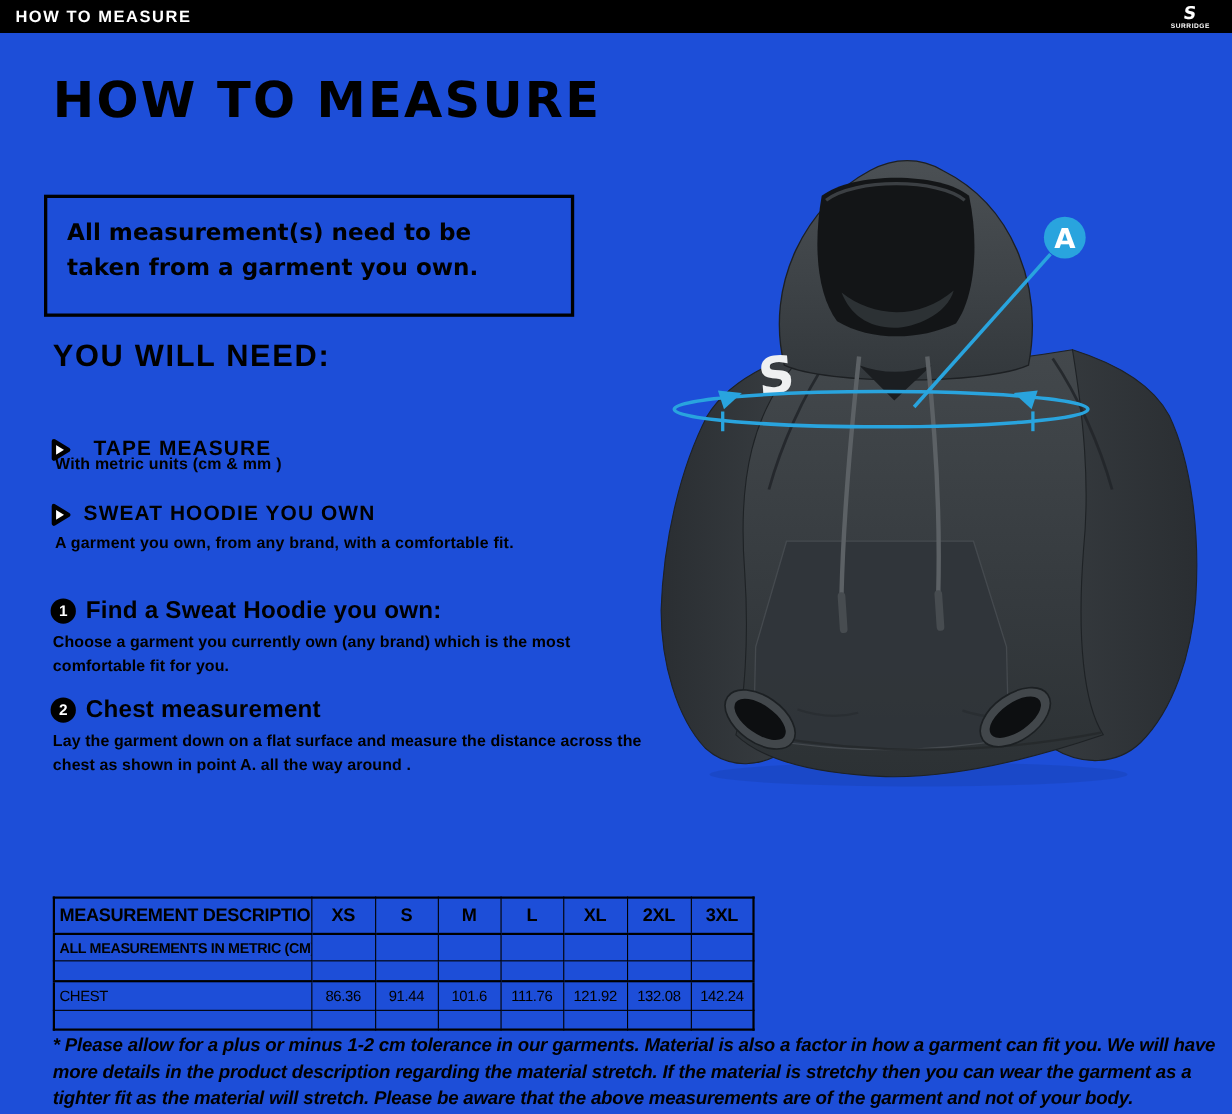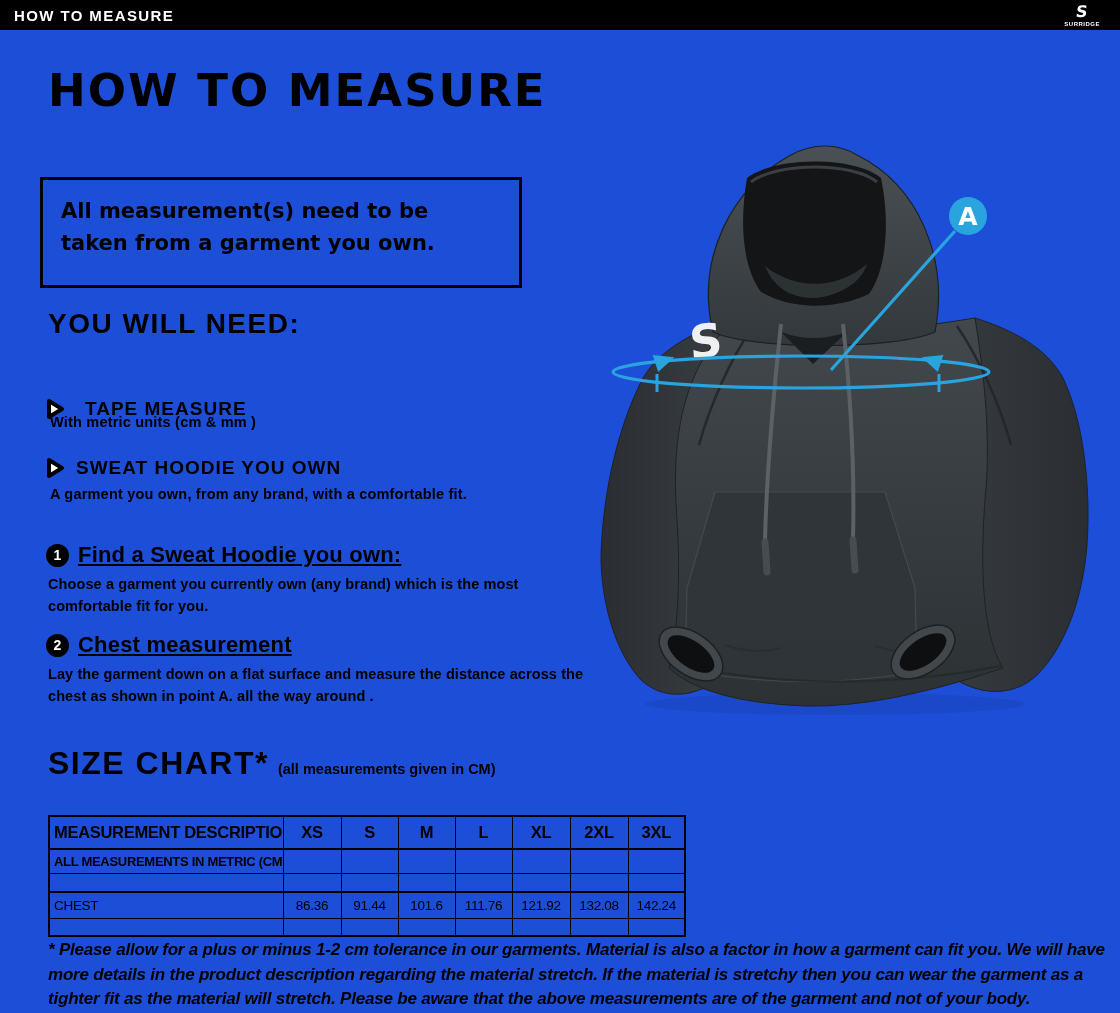--- a/index.html
+++ b/index.html
@@ -33,21 +33,21 @@
   .need-item { position:absolute; display:flex; align-items:center; gap:11px; }
   .need-item .tri { width:19px; height:22px; flex:0 0 auto; }
   .need-title { font-size:19px; font-weight:800; letter-spacing:1px; }
   .need-sub { position:absolute; font-size:14.5px; font-weight:700; letter-spacing:0.2px; }
   .step-head { position:absolute; display:flex; align-items:center; gap:9px; }
   .step-num {
     width:23px; height:23px; border-radius:50%; background:#000; color:#fff;
     display:flex; align-items:center; justify-content:center;
     font-size:14px; font-weight:800; flex:0 0 auto;
   }
-  .step-title { font-size:22px; font-weight:800; letter-spacing:0.2px;text-decoration:underline; }
+  .step-title { font-size:22px; font-weight:800; letter-spacing:0.2px; }
   .step-body { position:absolute; font-size:14.5px; font-weight:700; line-height:1.5; letter-spacing:0.1px; }
   .sc-heading { position:absolute; left:48px; top:745px; display:flex; align-items:baseline; gap:9px; }
   .sc-main { font-size:32px; font-weight:800; letter-spacing:1.5px; }
   .sc-sub { font-size:14.5px; font-weight:700; }
   
   .size-table {
     position:absolute; left:48px; top:815px; border-collapse:collapse;
     border:2.5px solid #000; table-layout:fixed; width:636px;
   }
   .size-table th, .size-table td {
@@ -106,24 +106,20 @@
     <span class="step-title">Find a Sweat Hoodie you own:</span>
   </div>
   <div class="step-body" style="left:48px; top:574px; width:545px;">Choose a garment you currently own (any brand) which is the most comfortable fit for you.</div>
 
   <div class="step-head" style="left:46px; top:632px;">
     <span class="step-num">2</span>
     <span class="step-title">Chest measurement</span>
   </div>
   <div class="step-body" style="left:48px; top:664px; width:575px;">Lay the garment down on a flat surface and measure the distance across the chest as shown in point A. all the way around .</div>
 
-  <div class="sc-heading">
-    <span class="sc-main">SIZE CHART*</span>
-    <span class="sc-sub">(all measurements given in CM)</span>
-  </div>
 
   <table class="size-table">
     <colgroup>
       <col style="width:234px">
         <col style="width:58px">
         <col style="width:57px">
         <col style="width:57px">
       <col style="width:57px">
         <col style="width:58px">
         <col style="width:58px">

